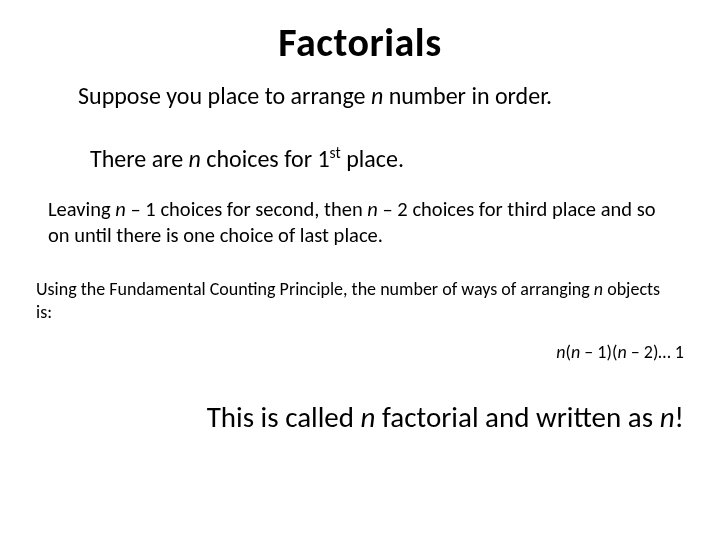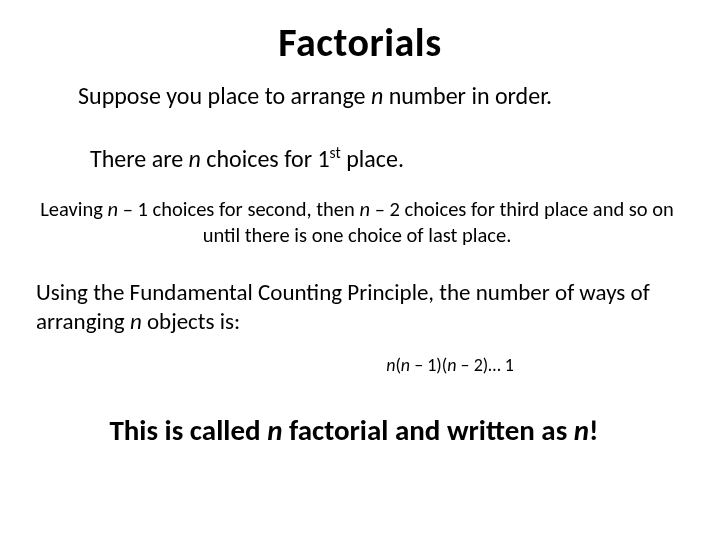--- a/index.html
+++ b/index.html
@@ -26,45 +26,44 @@
       margin-bottom: 34px;
     }
     .line-there {
       font-size: 24px;
       text-align: left;
       margin-left: 54px;
       margin-bottom: 24px;
     }
     .line-leaving {
       font-size: 20.5px;
-      text-align: center;
-      margin-left: 4px;
+      text-align: left;
+      margin-left: 12px;
       margin-right: 10px;
       margin-bottom: 30px;
       line-height: 1.25;
     }
     .line-using {
-      font-size: 23px;
+      font-size: 18px;
       text-align: left;
       margin-left: 0px;
       margin-right: 10px;
       margin-bottom: 18px;
       line-height: 1.25;
     }
     .formula {
       font-size: 18px;
-      text-align: center;
+      text-align: right;
       margin-left: 180px;
       margin-bottom: 36px;
     }
     .line-final {
       font-size: 29px;
-      text-align: center;
+      text-align: right;
       margin-left: -12px;
-      font-weight: bold;
     }
     .italic { font-style: italic; }
     .sup {
       font-size: 0.65em;
       vertical-align: super;
       line-height: 0;
     }
   </style>
 </head>
 <body>

